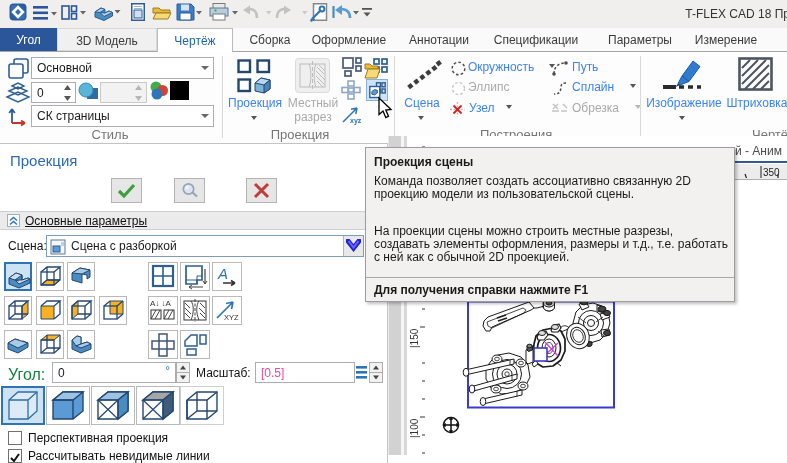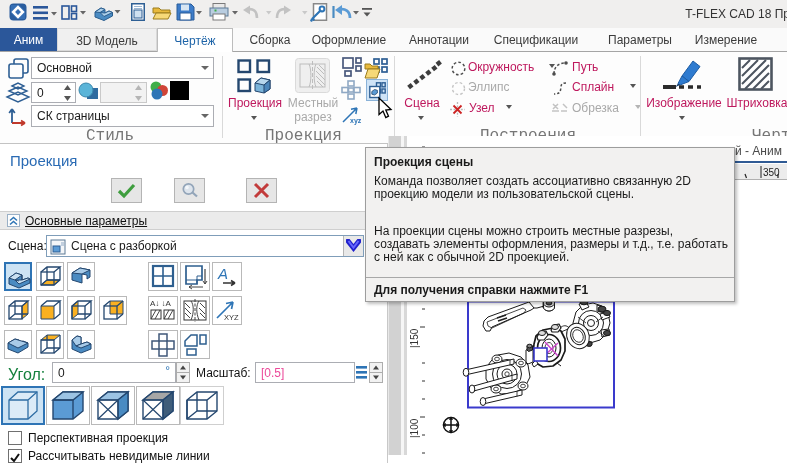--- a/index.html
+++ b/index.html
@@ -9,24 +9,24 @@
 #qat{left:0;top:0;width:787px;height:28px;background:#f0efee;}
 #title{right:-3px;top:7px;font-size:12px;color:#333;white-space:nowrap;}
 #tabs{left:0;top:28px;width:787px;height:24px;background:#fafafa;}
 #tabline{left:0;top:51px;width:787px;height:1px;background:#a5a5a5;}
 .tab{position:absolute;top:0;height:23px;line-height:24px;font-size:12px;color:#3b3b3b;text-align:center;}
 #tab-file{left:0;width:57px;background:#2b579a;color:#fff;height:24px;}
 #tab-3d{left:57px;width:100px;background:#f0f0f0;border:1px solid #d9d9d9;box-sizing:border-box;}
 #tab-draw{left:157px;width:76px;background:#fff;border:1px solid #bcbcbc;border-bottom:none;box-sizing:border-box;color:#1e64a8;height:24px;z-index:3;}
 #ribbon{left:0;top:52px;width:787px;height:92px;background:#fdfdfd;border-bottom:1px solid #c3c3c3;box-sizing:border-box;}
 .gsep{position:absolute;top:4px;width:1px;height:82px;background:#d9d9d9;}
-.glabel{position:absolute;top:75px;font-size:16px;color:#767676;text-align:center;font-family:Liberation Mono, monospace;}
+.glabel{position:absolute;top:75px;font-size:13px;color:#767676;text-align:center;}
 .combo{position:absolute;background:#fff;border:1px solid #abadb3;box-sizing:border-box;font-size:12px;color:#1a1a1a;line-height:20px;padding-left:5px;}
 .carr{position:absolute;right:4px;top:8px;width:0;height:0;border-left:4px solid transparent;border-right:4px solid transparent;border-top:4px solid #666;}
-.rbtn-label{position:absolute;font-size:12px;color:#be185d;text-align:center;}
+.rbtn-label{position:absolute;font-size:12px;color:#3b82f6;text-align:center;}
 .dis{color:#a9a9a9;}
 .darr{position:absolute;width:0;height:0;border-left:3.5px solid transparent;border-right:3.5px solid transparent;border-top:4px solid #555;}
 .pbtn{top:34px;width:31px;height:25px;background:#e6e6e6;border:1px solid #b4b4b4;box-sizing:border-box;}
 .ib{background:#fff;border:1px solid #b9b9b9;box-sizing:border-box;}
 .ibsel{background:#cde3f4;border:2px solid #2e74b5;}
 .cbx{width:14px;height:14px;background:#fff;border:1px solid #707070;box-sizing:border-box;}
 .cbl{font-size:12px;color:#111;}
 </style></head>
 <body>
 <div id="root">
@@ -103,21 +103,21 @@
       <path d="M19 14 C19 7 14 4 8 5.5" fill="none" stroke="#5b9bd5" stroke-width="2.8"></path>
       <path d="M11 1 L4 6 L11 11 Z" fill="#5b9bd5"></path>
       <path d="M22 7 l6 0 l-3 3.6 Z" fill="#666"></path>
     </svg>
 <svg class="s" style="left:362px;top:8px;" width="11" height="10">
       <rect x="0" y="0" width="10" height="1.8" fill="#555"></rect>
       <path d="M1.5 4.5 l7 0 l-3.5 4 Z" fill="#555"></path>
     </svg>
 
 <div id="tabs" class="abs">
-  <div class="tab" id="tab-file">Аним</div>
+  <div class="tab" id="tab-file">Угол</div>
   <div class="tab" id="tab-3d">3D Модель</div>
   <div class="tab" style="left:238px;width:64px;">Сборка</div>
   <div class="tab" style="left:306px;width:86px;">Оформление</div>
   <div class="tab" style="left:404px;width:70px;">Аннотации</div>
   <div class="tab" style="left:491px;width:90px;">Спецификации</div>
   <div class="tab" style="left:604px;width:72px;">Параметры</div>
   <div class="tab" style="left:692px;width:68px;">Измерение</div>
 </div>
 <div id="tabline" class="abs"></div>
 <div class="tab abs" id="tab-draw" style="top:28px;">Чертёж</div>

